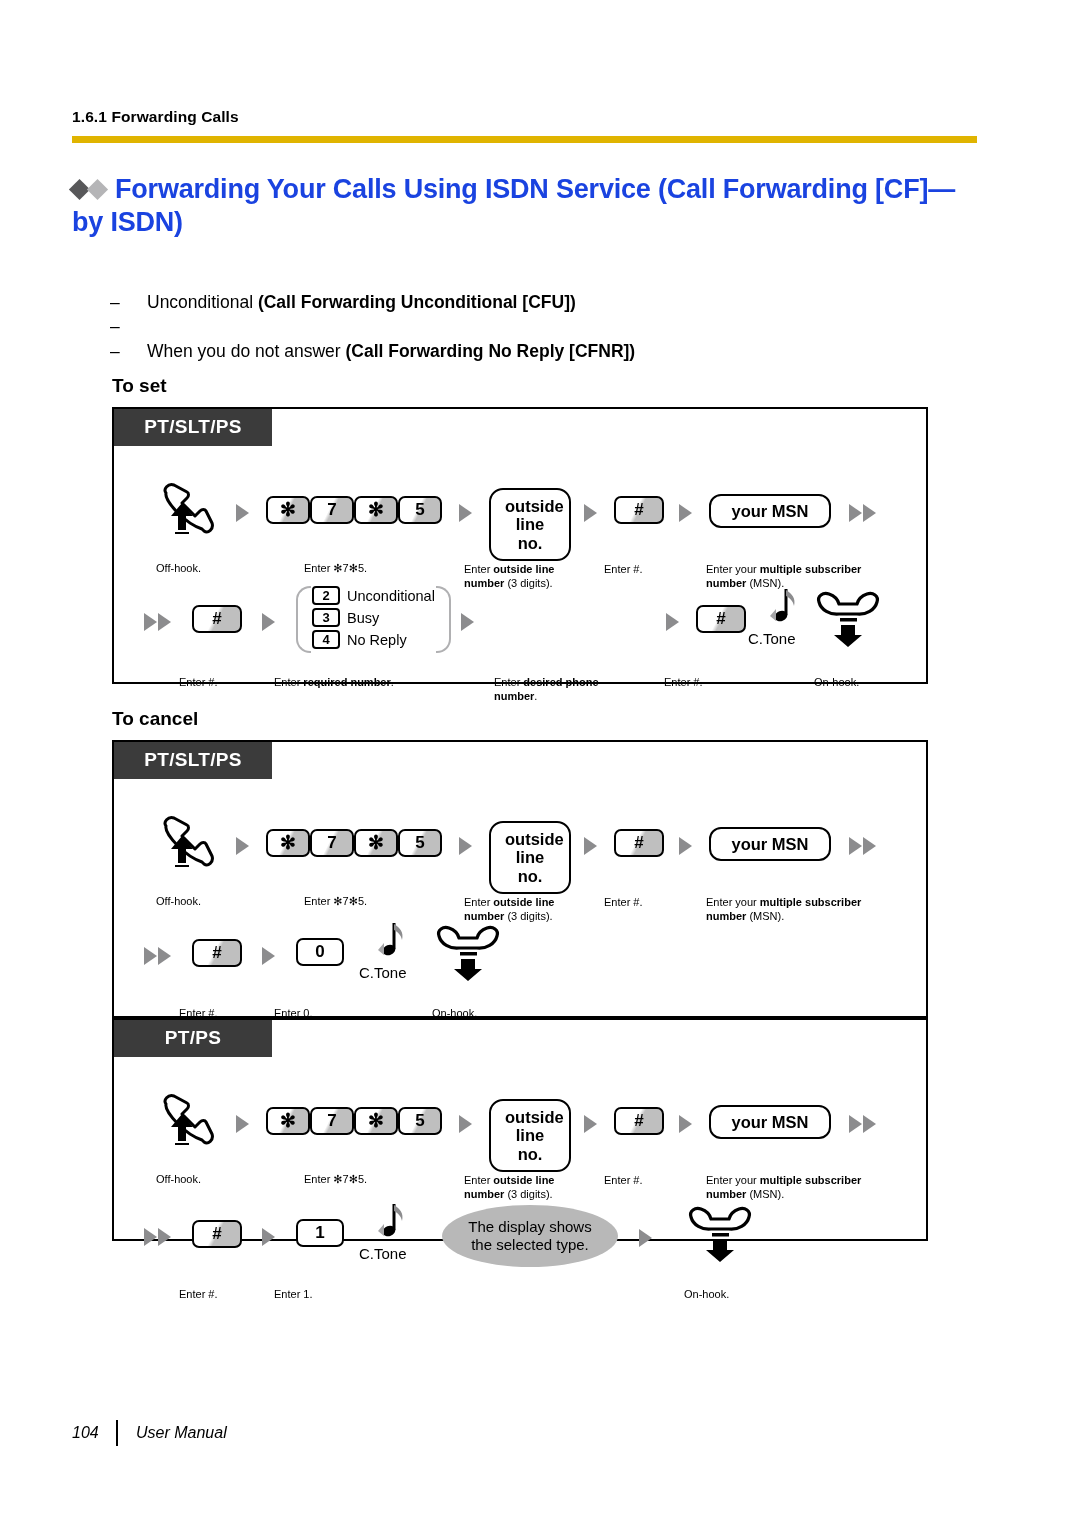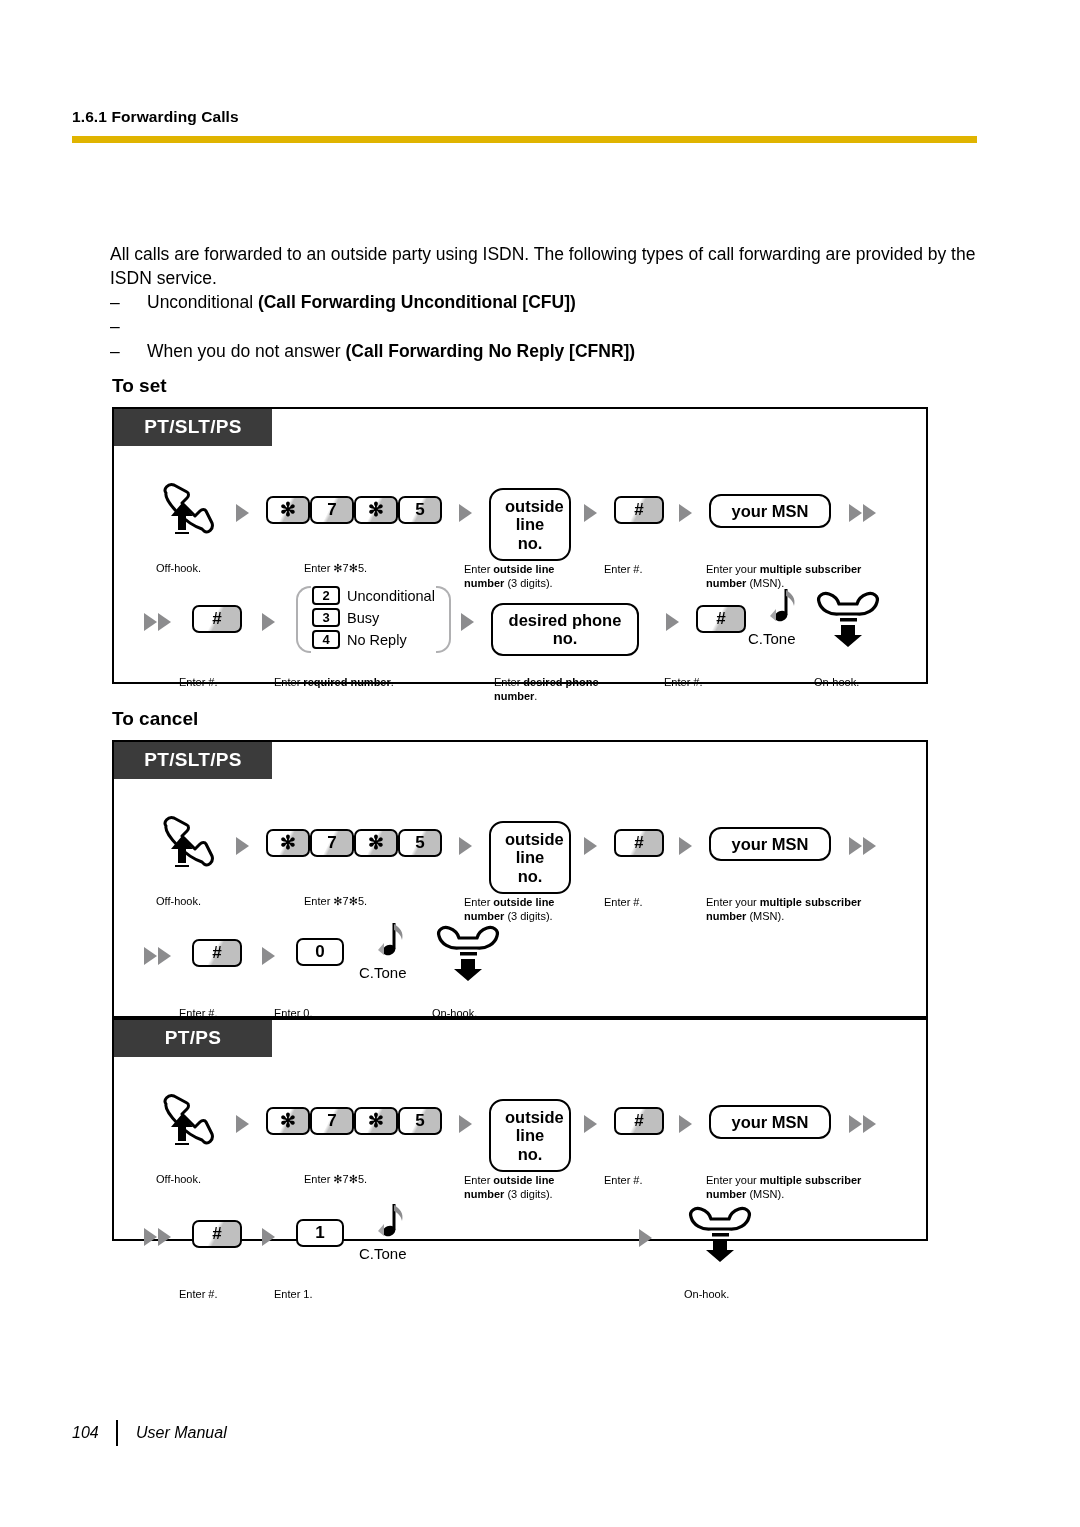--- a/index.html
+++ b/index.html
@@ -173,22 +173,24 @@
   svg { display: block; }
 </style>
 </head>
 <body>
 
 <div class="page">
 
   <div class="running-head">1.6.1 Forwarding Calls</div>
   <div class="rule"></div>
 
-
-  <div class="body-copy">All calls are forwarded to an outside party using ISDN. The following types of call forwarding are provided by the ISDN service.</div>
+  <div class="title-wrap">
+    <h1 class="title"><span class="diamonds"><span class="dia d1"></span><span class="dia d2"></span></span><span>Forwarding Your Calls Using ISDN Service (Call Forwarding [CF]—by ISDN)</span></h1>
+  </div>
+
 
   <div class="dash-list">
     <div class="dash-row">
       <span class="dash-mark">–</span>
       <span><span>Unconditional </span><b>(Call Forwarding Unconditional [CFU])</b></span>
     </div>
     <div class="dash-row">
       <span class="dash-mark">–</span>
     </div>
     <div class="dash-row">
@@ -253,23 +255,20 @@
             <span class="key-plain sm">3</span>
             <span class="lbl">Busy</span>
           </div>
         <div class="opt">
             <span class="key-plain sm">4</span>
             <span class="lbl">No Reply</span>
           </div>
       </div>
 
       <div class="n" style="left:347px; top:166px;"><span class="tri"></span></div>
-      <div class="n" style="left:377px; top:157px;">
-        <span class="pill" style="width:148px;">desired phone no.</span>
-      </div>
       <div class="n" style="left:552px; top:166px;"><span class="tri"></span></div>
       <div class="n" style="left:582px; top:159px;"><span class="key wide">#</span></div>
 
       <div class="n" style="left:654px; top:141px;">
         <svg width="30" height="42" viewBox="0 0 30 42">
           <path d="M18 2 L18 28" stroke="#000" stroke-width="3" fill="none"></path>
           <path d="M18 3 C24 7 28 11 26 19 C25 14 22 11 18 9 Z" fill="#8c8c8e"></path>
           <ellipse cx="13" cy="29" rx="6.5" ry="5" fill="#000" transform="rotate(-20 13 29)"></ellipse>
           <path d="M8 22 L8 34 L2 29 Z" fill="#a5a5a7"></path>
         </svg>
@@ -399,20 +398,23 @@
       <div class="n" style="left:262px; top:145px;">
         <svg width="30" height="42" viewBox="0 0 30 42">
           <path d="M18 2 L18 28" stroke="#000" stroke-width="3" fill="none"></path>
           <path d="M18 3 C24 7 28 11 26 19 C25 14 22 11 18 9 Z" fill="#8c8c8e"></path>
           <ellipse cx="13" cy="29" rx="6.5" ry="5" fill="#000" transform="rotate(-20 13 29)"></ellipse>
           <path d="M8 22 L8 34 L2 29 Z" fill="#a5a5a7"></path>
         </svg>
       </div>
       <div class="ctone" style="left:245px; top:188px;">C.Tone</div>
 
+      <div class="ellipse" style="left:328px; top:148px; width:176px; height:62px;">
+        <span><span>The display shows</span><br><span>the selected type.</span></span>
+      </div>
 
       <div class="n" style="left:525px; top:171px;"><span class="tri"></span></div>
 
       <div class="n" style="left:572px; top:146px;">
         <svg width="68" height="60" viewBox="0 0 68 60">
           <path d="M5 14 C3 8 9 4 15 6 C21 8 24 12 25 16 L43 16 C44 12 47 8 53 6 C59 4 65 8 63 14 C61 22 52 27 43 26 L25 26 C16 27 7 22 5 14 Z" fill="#fff" stroke="#000" stroke-width="3.2" stroke-linejoin="round"></path>
           <rect x="26" y="30" width="17" height="3.5" fill="#000"></rect>
           <path d="M27 37 L41 37 L41 47 L48 47 L34 59 L20 47 L27 47 Z" fill="#000"></path>
         </svg>
       </div>

